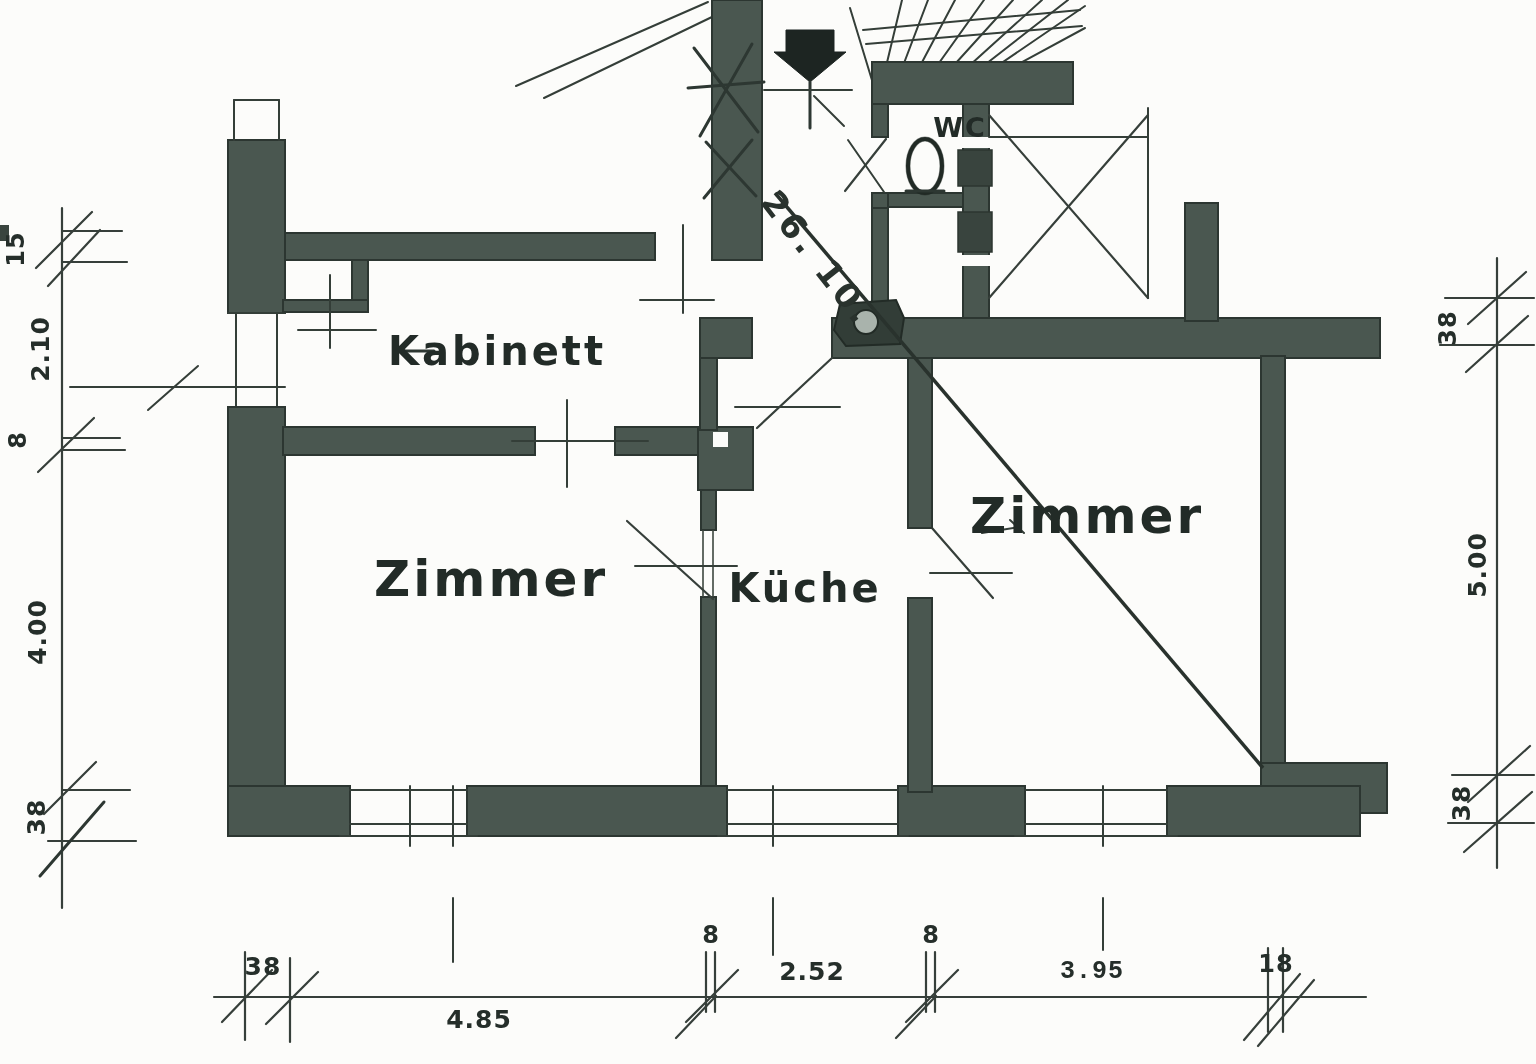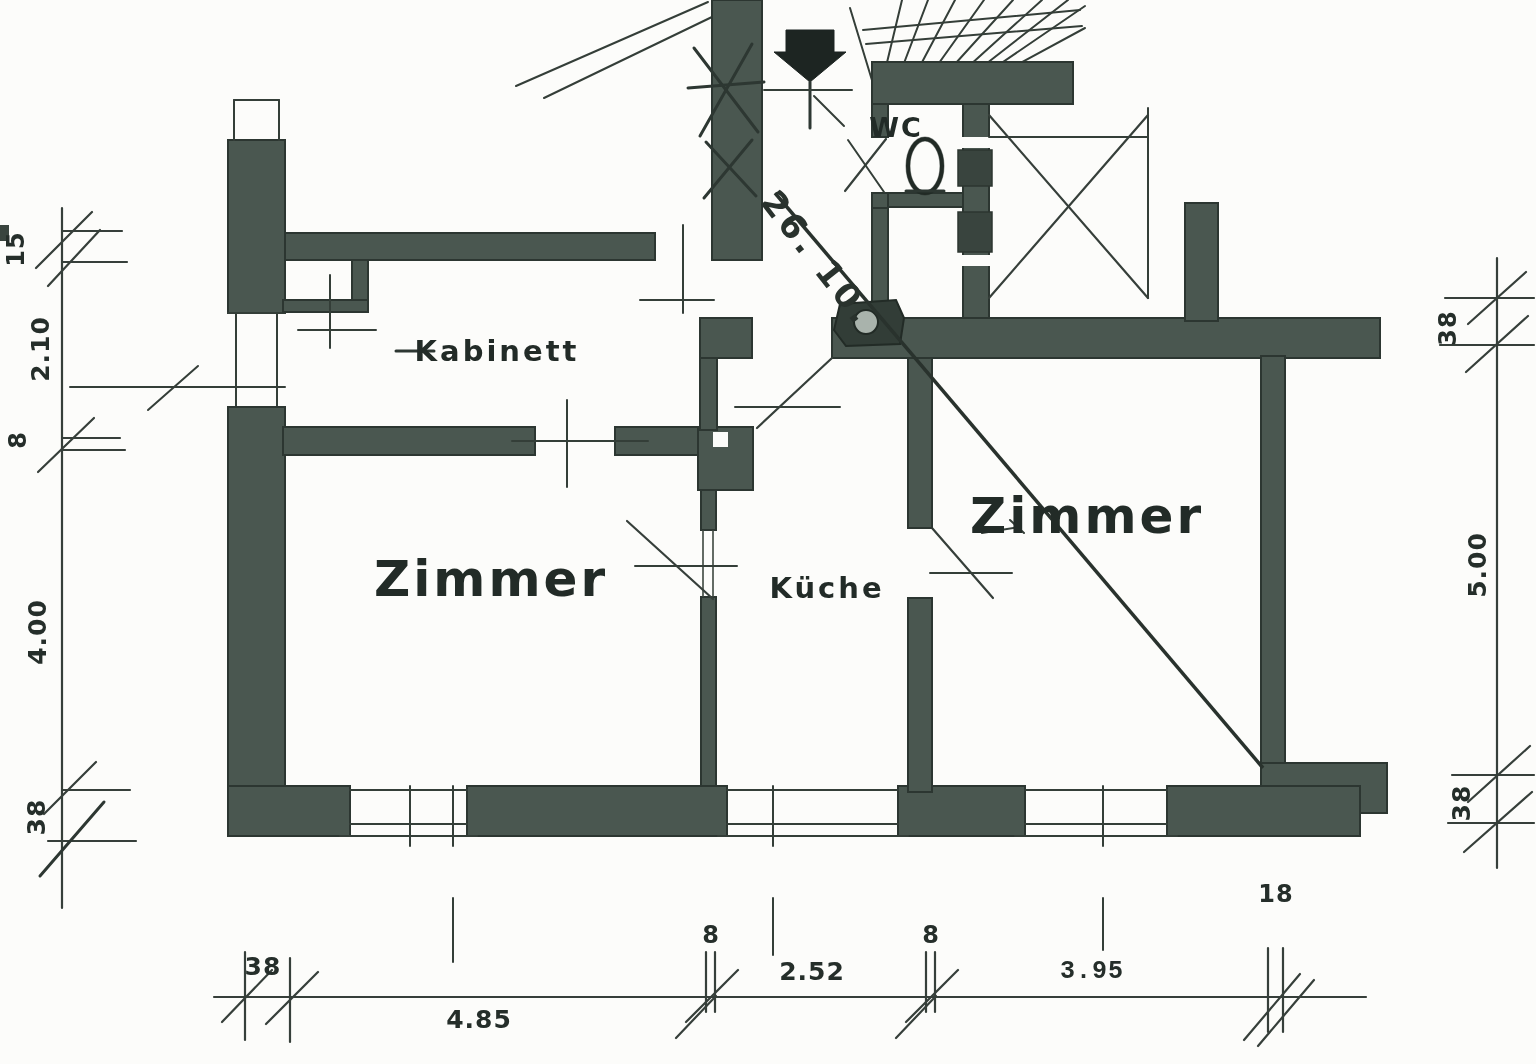--- a/index.html
+++ b/index.html
@@ -5,21 +5,21 @@
   html,body{margin:0;padding:0;background:#ffffff;}
   #stage{
     position:relative;width:1536px;height:1064px;background:#fcfcfa;
     font-family:"DejaVu Sans","Liberation Sans",sans-serif;overflow:hidden;
   }
   #plan-svg{position:absolute;left:0;top:0;}
   .label{
     position:absolute;transform:translate(-50%,-50%);
     color:#222b27;white-space:nowrap;user-select:none;
   }
-  .room{font-size:29px;font-weight:600;letter-spacing:3px;}
+  .room{font-size:40px;font-weight:600;letter-spacing:3px;}
   .room.big{font-size:50px;}
   .wc{font-size:27px;font-weight:700;letter-spacing:2px;}
   .dim{font-size:25px;font-weight:600;letter-spacing:1px;color:#252e2a;}
   .dim.v{transform:translate(-50%,-50%) rotate(-90deg);}
   .dim.small{font-size:24px;}
   .note{
     font-size:34px;font-weight:600;letter-spacing:4px;
     transform:translate(-50%,-50%) rotate(52deg);color:#29322d;
   }
 </style>
@@ -247,37 +247,37 @@
       <line class="tl" x1="453" y1="898" x2="453" y2="962"></line>
       <line class="tl" x1="773" y1="898" x2="773" y2="955"></line>
       <line class="tl" x1="1103" y1="898" x2="1103" y2="950"></line>
 
       <rect x="0" y="225" width="9" height="16" fill="#39443e"></rect>
     </g>
   </svg>
 
   <div class="label room" style="left:497px;top:351px;">Kabinett</div>
   <div class="label room big" style="left:491px;top:579px;">Zimmer</div>
-  <div class="label room" style="left:827px;top:588px;">Küche</div>
+  <div class="label room" style="left:805px;top:588px;">Küche</div>
   <div class="label room big" style="left:1087px;top:516px;">Zimmer</div>
-  <div class="label wc" style="left:896px;top:127px;text-align:center;">WC</div>
+  <div class="label wc" style="left:960px;top:127px;text-align:center;">WC</div>
 
   <div class="label note" style="left:818px;top:258px;">26. 10.</div>
 
   <div class="label dim v small" style="left:16px;top:249px;">15</div>
   <div class="label dim v" style="left:40px;top:349px;">2.10</div>
   <div class="label dim v small" style="left:18px;top:440px;">8</div>
   <div class="label dim v" style="left:37px;top:632px;">4.00</div>
   <div class="label dim v" style="left:36px;top:817px;">38</div>
 
   <div class="label dim v small" style="left:1448px;top:328px;">38</div>
   <div class="label dim v" style="left:1477px;top:565px;">5.00</div>
   <div class="label dim v" style="left:1461px;top:803px;">38</div>
 
   <div class="label dim" style="left:263px;top:966px;">38</div>
   <div class="label dim" style="left:479px;top:971px;margin-top:48px;">4.85</div>
   <div class="label dim small" style="left:711px;top:935px;">8</div>
   <div class="label dim" style="left:812px;top:971px;">2.52</div>
   <div class="label dim small" style="left:931px;top:935px;">8</div>
   <div class="label dim" style="left:1092px;top:971px;font-family:Liberation Mono, monospace;">3.95</div>
-  <div class="label dim small" style="left:1276px;top:894px;">18</div>
+  <div class="label dim small" style="left:1276px;top:964px;">18</div>
 
 </div>
 
 </body></html>

